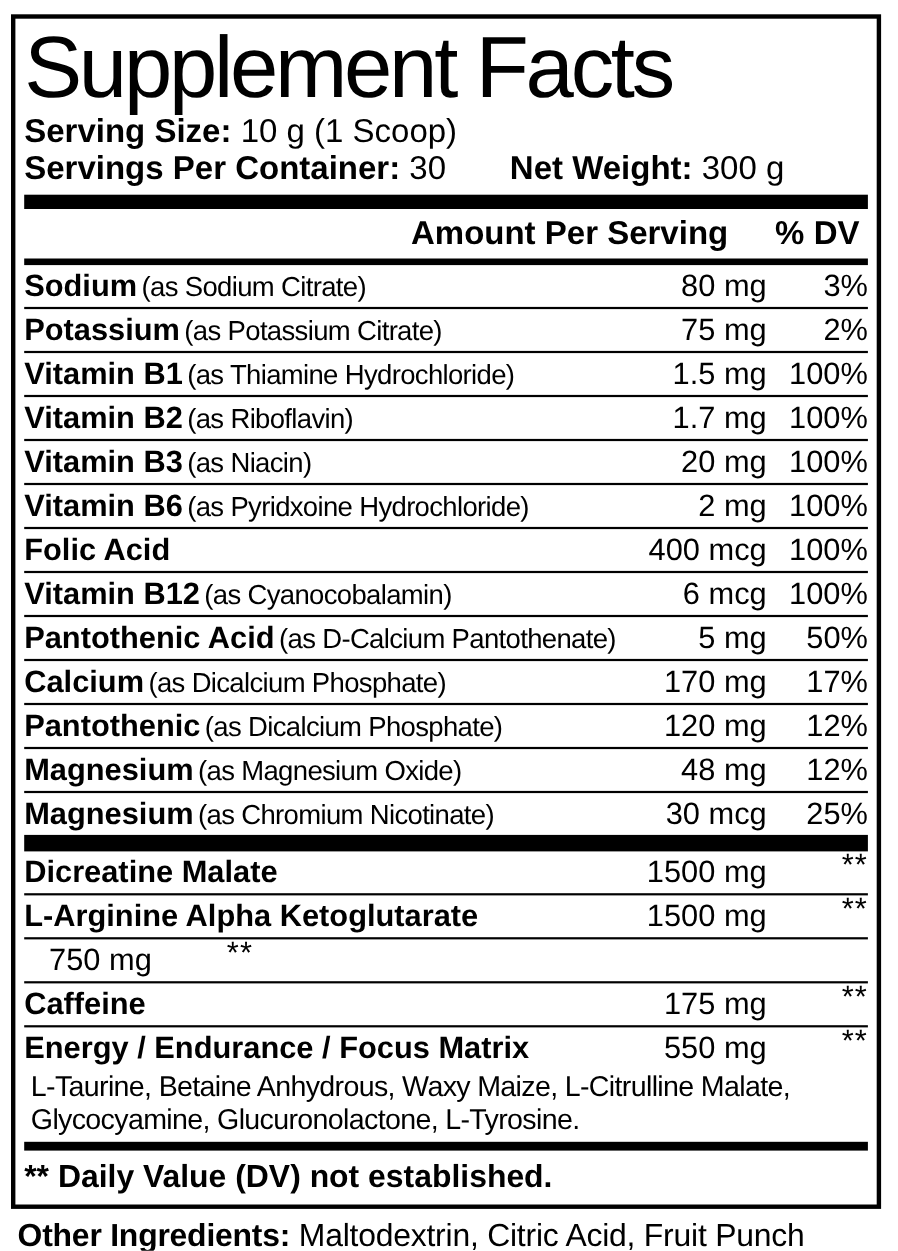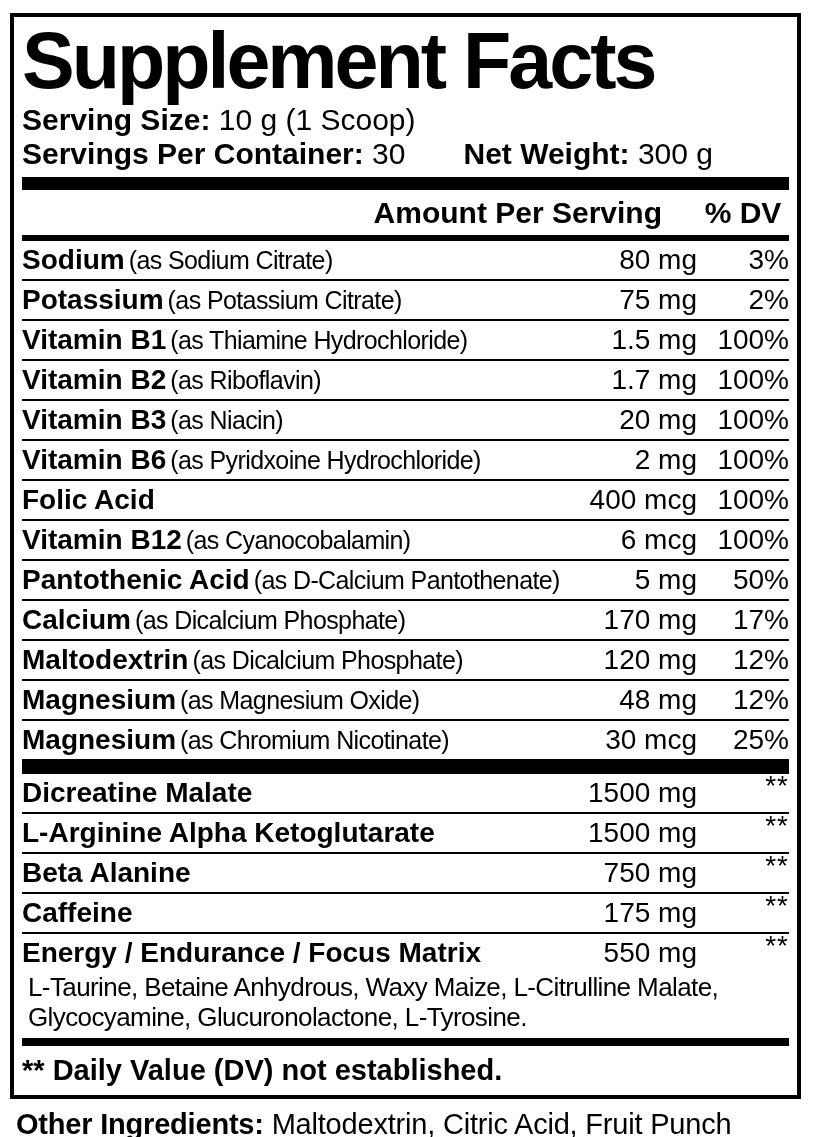--- a/index.html
+++ b/index.html
@@ -11,21 +11,21 @@
   }
   .label {
     box-sizing:border-box;
     margin:13px 0 0 10px;
     width:791px;
     border:4px solid #000;
     padding:0 8px 6px 8px;
     background:#fff;
   }
   .title {
-    font-size:79px; font-weight:bold; letter-spacing:-3px;
+    font-size:79px; font-weight:normal; letter-spacing:-3px;
     line-height:84px; margin-top:2px; white-space:nowrap;
   }
   .meta { font-size:30px; line-height:34px; }
   .meta .lbl { font-weight:bold; }
   .meta-row2 { display:flex; }
   .net-weight { margin-left:58px; }
   .bar { background:#000; }
   .bar-1 { height:13px; margin-top:6px; }
   .bar-2 { height:6px; }
   .bar-3 { height:15px; }
@@ -130,21 +130,21 @@
       <span class="name"><span>Pantothenic Acid</span><span class="desc">(as D-Calcium Pantothenate)</span></span>
       <span class="amount">5 mg</span>
       <span class="dv">50%</span>
     </div>
     <div class="row">
       <span class="name"><span>Calcium</span><span class="desc">(as Dicalcium Phosphate)</span></span>
       <span class="amount">170 mg</span>
       <span class="dv">17%</span>
     </div>
     <div class="row">
-      <span class="name"><span>Maltodextrin</span><span class="desc">(as Dicalcium Phosphate)</span></span>
+      <span class="name"><span>Pantothenic</span><span class="desc">(as Dicalcium Phosphate)</span></span>
       <span class="amount">120 mg</span>
       <span class="dv">12%</span>
     </div>
     <div class="row">
       <span class="name"><span>Magnesium</span><span class="desc">(as Magnesium Oxide)</span></span>
       <span class="amount">48 mg</span>
       <span class="dv">12%</span>
     </div>
     <div class="row">
       <span class="name"><span>Magnesium</span><span class="desc">(as Chromium Nicotinate)</span></span>
@@ -160,21 +160,20 @@
       <span class="name">Dicreatine Malate</span>
       <span class="amount">1500 mg</span>
       <span class="dv dv-ast">**</span>
     </div>
     <div class="row">
       <span class="name">L-Arginine Alpha Ketoglutarate</span>
       <span class="amount">1500 mg</span>
       <span class="dv dv-ast">**</span>
     </div>
     <div class="row">
-      <span class="name">Beta Alanine</span>
       <span class="amount">750 mg</span>
       <span class="dv dv-ast">**</span>
     </div>
     <div class="row">
       <span class="name">Caffeine</span>
       <span class="amount">175 mg</span>
       <span class="dv dv-ast">**</span>
     </div>
     <div class="row row-energy">
       <span class="name">Energy / Endurance / Focus Matrix</span>

